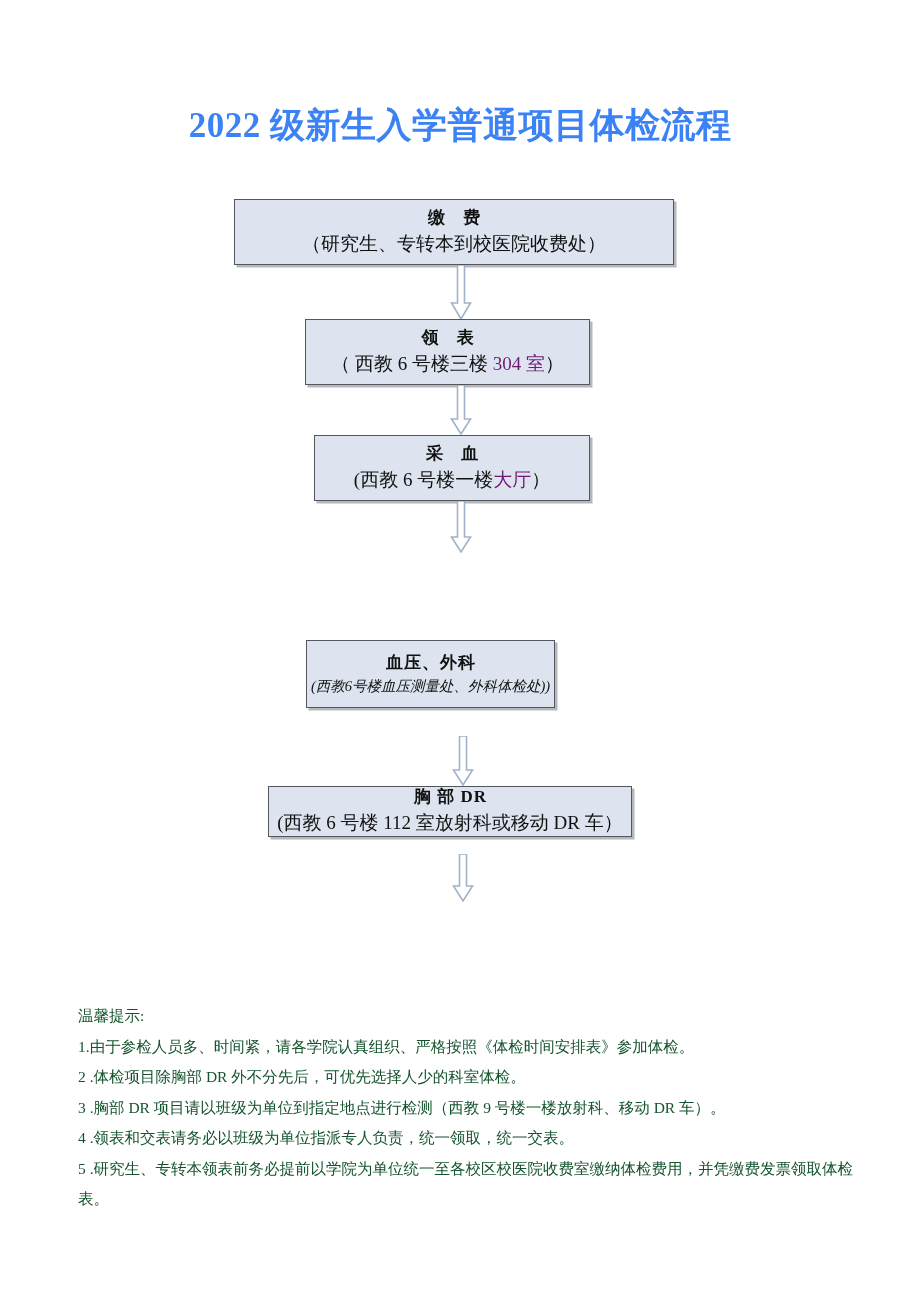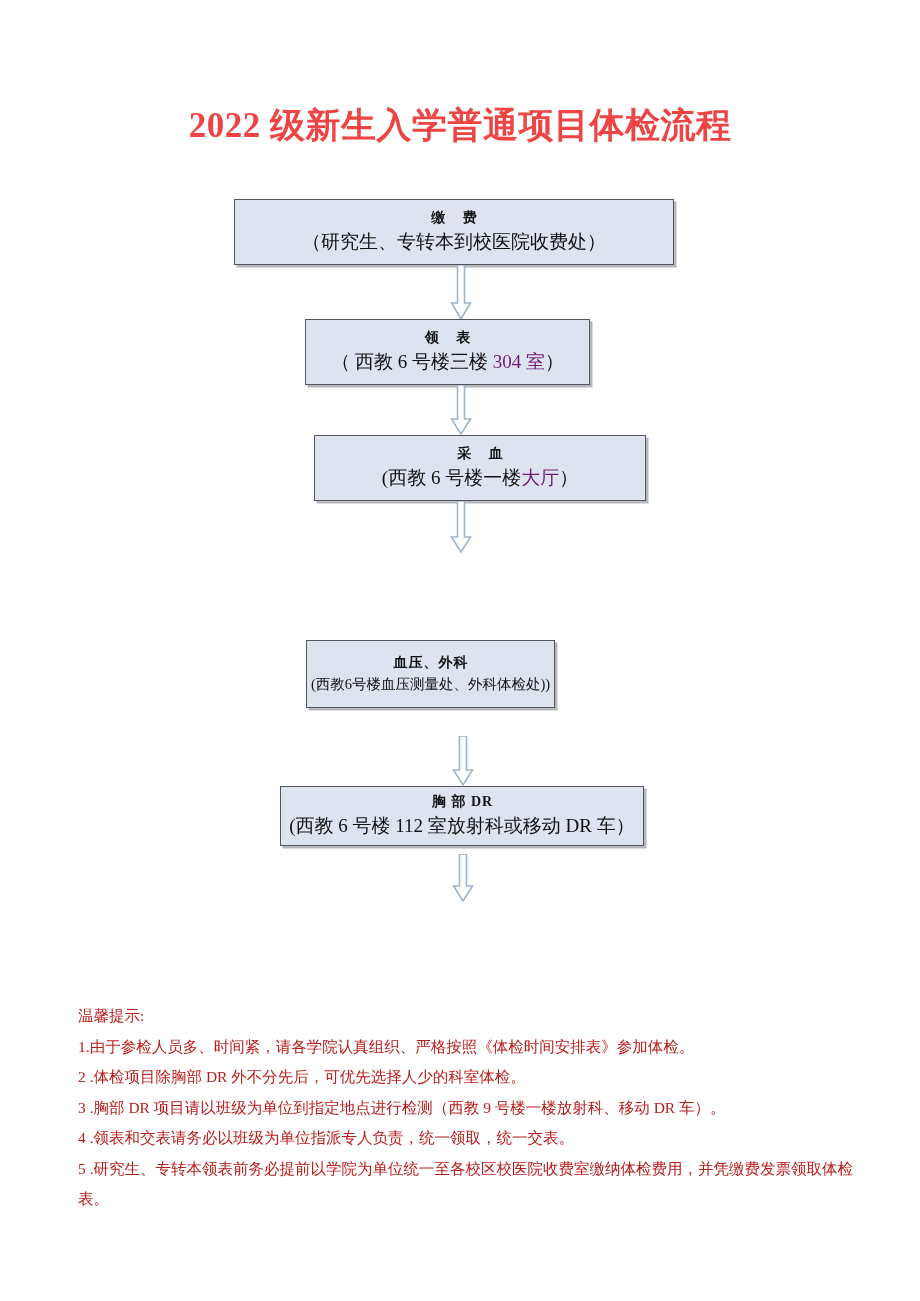--- a/index.html
+++ b/index.html
@@ -27,21 +27,21 @@
   .doc-title {
     position: absolute;
     left: 0;
     top: 104px;
     width: 920px;
     text-align: center;
     font-size: 35px;
     font-weight: bold;
     letter-spacing: 0.5px;
     line-height: 1.25;
-    color: #ef4444;
+    color: #3b82f6;
   }
 
   
   .flow {
     position: absolute;
     left: 0;
     top: 0;
     width: 920px;
     height: 1000px;
   }
@@ -53,21 +53,21 @@
     border: 1.6px solid #53565c;
     box-shadow: 2.5px 2.5px 0 0 rgba(120,124,132,0.55);
     display: flex;
     flex-direction: column;
     align-items: center;
     justify-content: center;
     padding: 4px 8px;
   }
 
   .node-title {
-    font-size: 14px;
+    font-size: 17px;
     font-weight: bold;
     letter-spacing: 7px;
     text-indent: 7px;
     line-height: 1.35;
     color: #111111;
     white-space: nowrap;
   }
   .node-title.tight {
     letter-spacing: 1px;
     text-indent: 1px;
@@ -78,38 +78,39 @@
     line-height: 1.4;
     color: #111111;
     white-space: nowrap;
     margin-top: 1px;
   }
   .node-sub .hl {
     color: #701a75;
   }
   .node-sub.small {
     font-size: 14.5px;
+    font-style: italic;
   }
 
   
   .arrow {
     position: absolute;
     width: 22px;
   }
   .arrow svg { display: block; }
 
   
   .notes {
     position: absolute;
     left: 78px;
     top: 1001px;
     width: 800px;
     font-size: 15.5px;
     line-height: 1.97;
-    color: #b91c1c;
+    color: #14532d;
   }
   .notes-head {
     font-size: 15.5px;
     line-height: 1.97;
   }
   .note-line {
     white-space: normal;
   }
 </style>
 </head>
@@ -136,21 +137,21 @@
       <div class="node-title">领 表</div>
       <div class="node-sub"><span>（ 西教 6 号楼三楼 </span><span class="hl">304 室</span><span>）</span></div>
     </div>
 
     <div class="arrow" style="left:450px; top:385px; height:50px;">
       <svg width="22" height="50" viewBox="0 0 22 50">
         <polygon points="7.5,0 14.5,0 14.5,34 20.5,34 11,49 1.5,34 7.5,34" fill="#ffffff" stroke="#9fb4c9" stroke-width="1.6"></polygon>
       </svg>
     </div>
 
-    <div class="node" style="left:314px; top:435px; width:332px; height:66px;">
+    <div class="node" style="left:314px; top:435px; width:276px; height:66px;">
       <div class="node-title">采 血</div>
       <div class="node-sub"><span>(西教 6 号楼一楼</span><span class="hl">大厅</span><span>）</span></div>
     </div>
 
     <div class="arrow" style="left:450px; top:501px; height:52px;">
       <svg width="22" height="52" viewBox="0 0 22 52">
         <polygon points="7.5,0 14.5,0 14.5,36 20.5,36 11,51 1.5,36 7.5,36" fill="#ffffff" stroke="#9fb4c9" stroke-width="1.6"></polygon>
       </svg>
     </div>
 
@@ -159,21 +160,21 @@
       <div class="node-title tight">血压、外科</div>
       <div class="node-sub small"><span>(西教6号楼血压测量处、外科体检处))</span><span class="hl"></span><span></span></div>
     </div>
 
     <div class="arrow" style="left:452px; top:736px; height:50px;">
       <svg width="22" height="50" viewBox="0 0 22 50">
         <polygon points="7.5,0 14.5,0 14.5,34 20.5,34 11,49 1.5,34 7.5,34" fill="#ffffff" stroke="#9fb4c9" stroke-width="1.6"></polygon>
       </svg>
     </div>
 
-    <div class="node" style="left:280px; top:786px; width:364px; height:60px;">
+    <div class="node" style="left:268px; top:786px; width:364px; height:51px;">
       <div class="node-title tight">胸 部 DR</div>
       <div class="node-sub"><span>(西教 6 号楼 112 室放射科或移动 DR 车）</span><span class="hl"></span><span></span></div>
     </div>
 
     <div class="arrow" style="left:452px; top:854px; height:48px;">
       <svg width="22" height="48" viewBox="0 0 22 48">
         <polygon points="7.5,0 14.5,0 14.5,32 20.5,32 11,47 1.5,32 7.5,32" fill="#ffffff" stroke="#9fb4c9" stroke-width="1.6"></polygon>
       </svg>
     </div>
 

